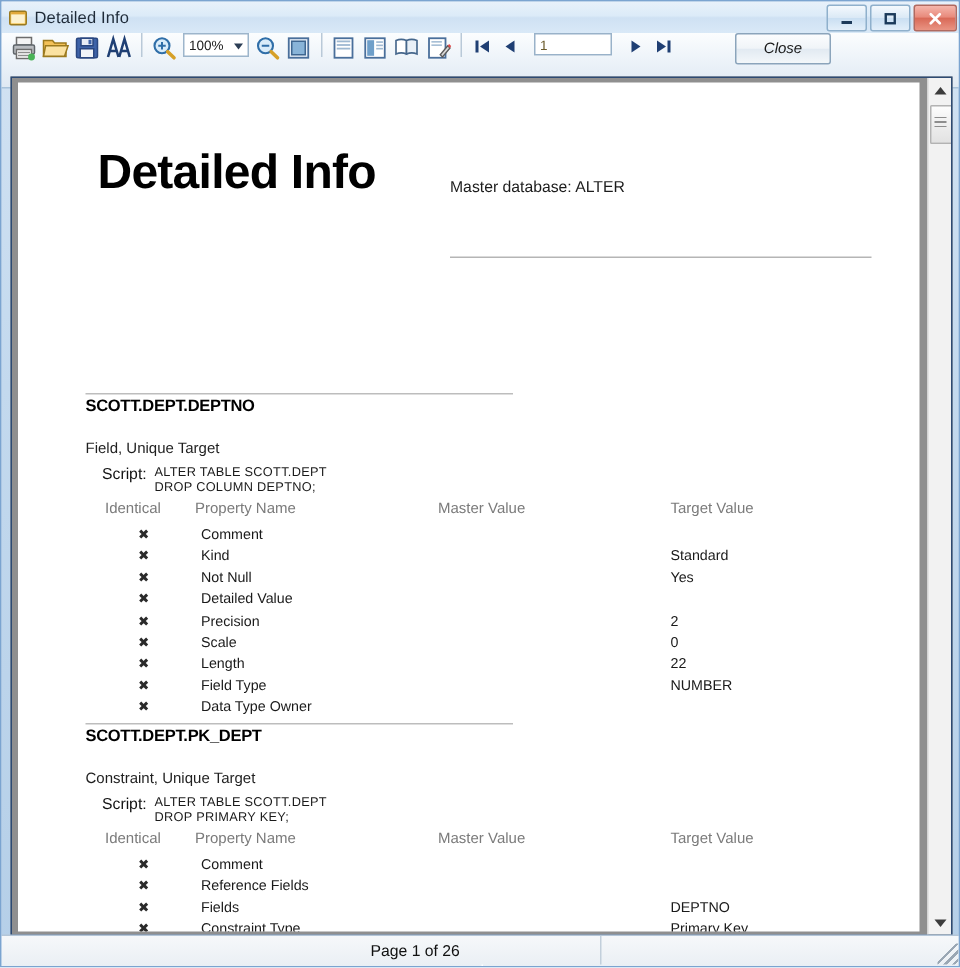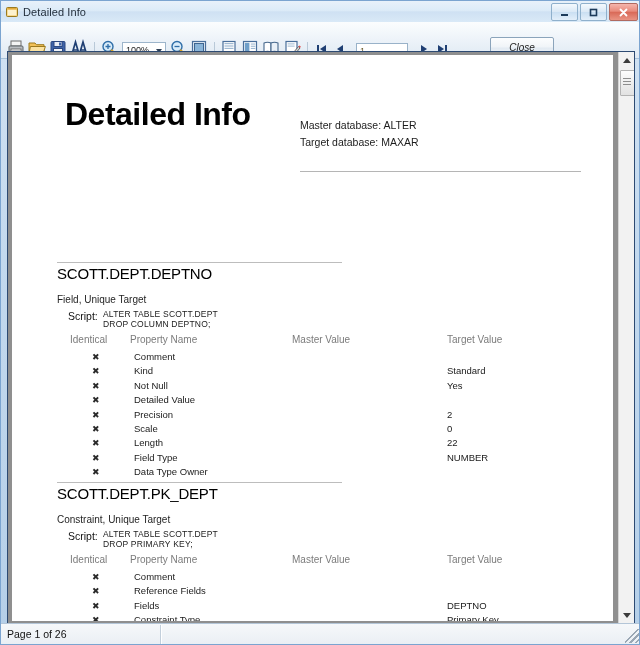--- a/index.html
+++ b/index.html
@@ -76,21 +76,21 @@
 
   
   #toolbar {
     position: absolute;
     left: 0; top: 21px;
     width: 640px;
     height: 37px;
     background: linear-gradient(to bottom, #fbfdfe 0%, #edf3f9 50%, #dfe9f3 100%);
     border-bottom: 1px solid #a8c2da;
     display: flex;
-    align-items: flex-end;
+    align-items: flex-start;
     padding-left: 5px;
     box-sizing: border-box;
   }
   .tb-btn {
     width: 20px; height: 20px;
     margin-right: 1px;
     position: relative;
     flex: none;
   }
   .tb-sep {
@@ -260,22 +260,22 @@
     position: absolute;
     left: 45px;
     width: 285px;
     height: 1px;
     background: #bdbdbd;
     top: 0;
   }
   .sec-title {
     position: absolute;
     left: 45px; top: 3px;
-    font-size: 15px;
-    font-weight: normal;
+    font-size: 11px;
+    font-weight: bold;
     color: #000;
     letter-spacing: -0.2px;
     white-space: nowrap;
   }
   .sec-sub {
     position: absolute;
     left: 45px; top: 32px;
     font-size: 10px;
     color: #1f1f1f;
     white-space: nowrap;
@@ -339,20 +339,21 @@
   #statusbar {
     position: absolute;
     left: 0; bottom: 0;
     width: 640px;
     height: 21px;
     background: linear-gradient(to bottom, #f6f8fa, #eaeff4);
     border-top: 1px solid #b4c6d8;
     display: flex;
     align-items: center;
     box-sizing: border-box;
+    flex-direction: column;
   }
   #status-pane1 {
     width: 160px; height: 19px;
     border-right: 1px solid #c2cfdb;
     display: flex; align-items: center;
     padding-left: 6px;
     box-sizing: border-box;
     font-size: 10.5px;
     color: #111;
   }
@@ -547,21 +548,20 @@
   </div>
 
   <div id="preview">
     <div id="page">
       <div id="doc">
 
         <div id="doc-title">Detailed Info</div>
 
         <div id="meta">
           <div class="mline">Master database: ALTER</div>
-          <div class="mline">Target database: MAXAR</div>
         </div>
         <div id="meta-rule"></div>
 
         <div class="section" style="top:207px;">
           <div class="sec-rule"></div>
           <div class="sec-title">SCOTT.DEPT.DEPTNO</div>
           <div class="sec-sub">Field, Unique Target</div>
           <div class="script-label">Script:</div>
           <div class="script-body">ALTER TABLE SCOTT.DEPT
 DROP COLUMN DEPTNO;</div>

